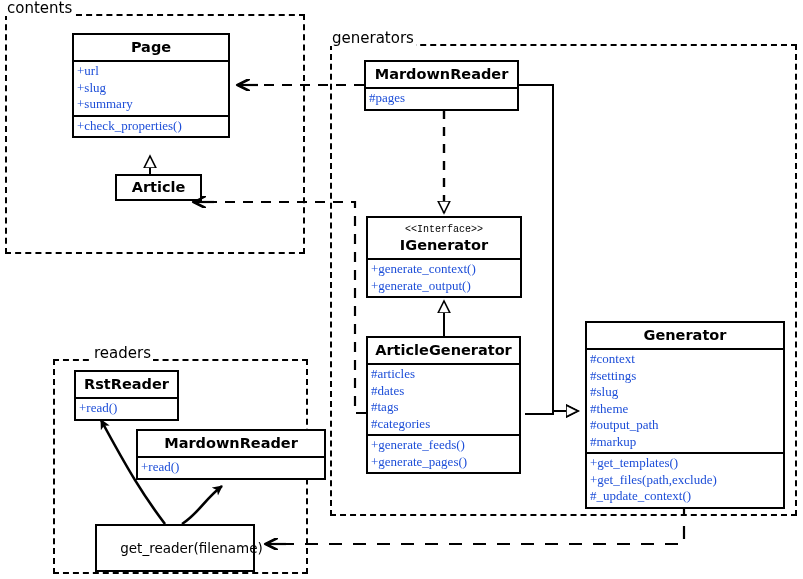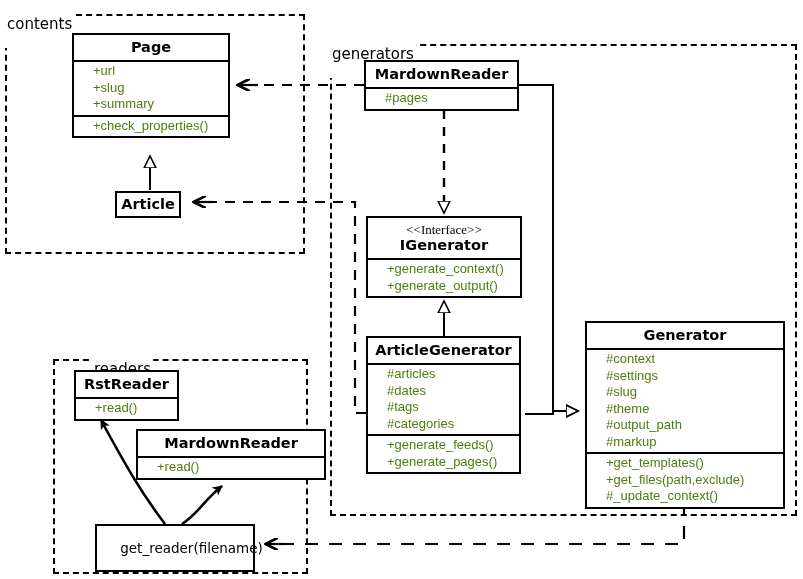--- a/index.html
+++ b/index.html
@@ -23,21 +23,21 @@
     border-style: dashed;
     box-sizing: border-box;
     background: transparent;
   }
   .pkg-label {
     position: absolute;
     font-family: "DejaVu Sans", sans-serif;
     font-size: 15px;
     color: #000;
     background: #ffffff;
-    padding: 16px 2px;
+    padding: 0 2px;
     white-space: nowrap;
     line-height: 16px;
   }
 
   
   .uml {
     position: absolute;
     border: 2px solid #000;
     background: #ffffff;
     box-sizing: border-box;
@@ -47,36 +47,35 @@
     font-weight: bold;
     font-size: 14.5px;
     text-align: center;
     padding: 4px 4px 5px 4px;
     line-height: 16px;
     color: #000;
     font-family: "DejaVu Sans", sans-serif;
   }
   .uml .stereo {
     font-weight: normal;
-    font-size: 13px;
-    font-family: Liberation Serif, serif;
+    font-size: 10px;
+    font-family: Liberation Mono, monospace;
     display: block;
     line-height: 15px;
   }
   .uml .compartment {
     border-top: 2px solid #000;
     padding: 1px 3px 2px 3px;
   }
   .uml .member {
-    font-family: Liberation Sans, sans-serif;
+    font-family: Liberation Serif, serif;
     font-size: 13px;
     line-height: 16.5px;
     white-space: nowrap;
-    color: #4d7c0f;
-    margin-left: 16px;
+    color: #1d4ed8;
   }
   .plain-box {
     position: absolute;
     border: 2px solid #000;
     background: #ffffff;
     box-sizing: border-box;
     display: flex;
     align-items: center;
     justify-content: center;
     font-family: "DejaVu Sans", sans-serif;
@@ -186,21 +185,21 @@
     <div class="compartment">
       <div class="member">+url</div>
       <div class="member">+slug</div>
       <div class="member">+summary</div>
     </div>
     <div class="compartment">
       <div class="member">+check_properties()</div>
     </div>
   </div>
 
-  <div class="uml" style="left:115px; top:191px; width:66px;">
+  <div class="uml" style="left:115px; top:174px; width:87px;">
     <div class="title" style="padding:3px 4px 4px 4px;">Article</div>
   </div>
 
   <div class="uml" style="left:364px; top:60px; width:155px;">
     <div class="title">MardownReader</div>
     <div class="compartment">
       <div class="member">#pages</div>
     </div>
   </div>
 

